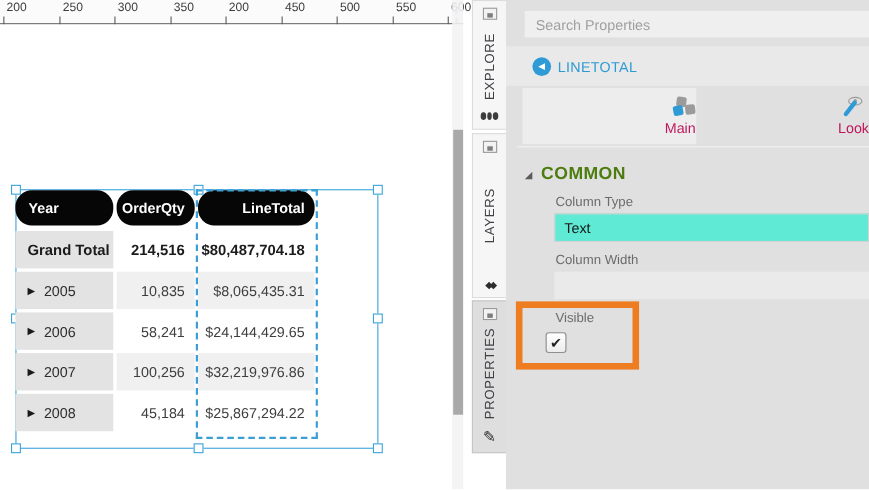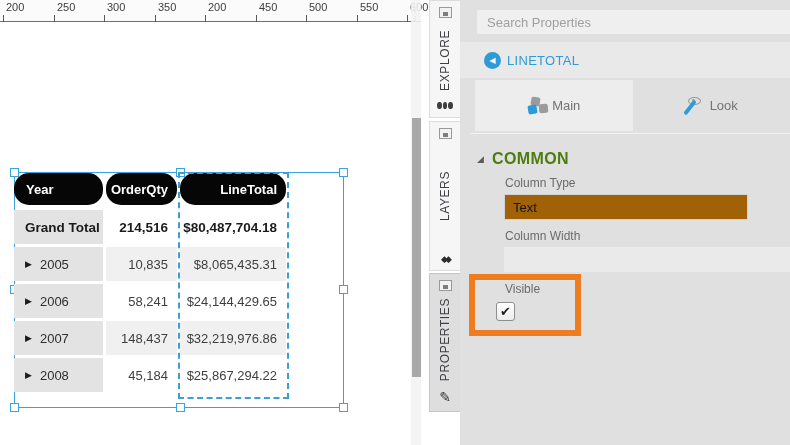--- a/index.html
+++ b/index.html
@@ -71,22 +71,22 @@
   .search::placeholder { color:#a0a0a0; opacity:1; }
 
   .obj-row { position:absolute; left:0; top:42px; width:330px; height:36px; background:#e9e9e9;
              display:flex; align-items:center; }
   .back-btn { width:17px; height:17px; border-radius:50%; background:#2f9bd6; color:#fff;
               display:flex; align-items:center; justify-content:center; font-size:8px;
               margin-left:24px; cursor:pointer; }
   .obj-name { color:#2f9bd6; font-size:13px; margin-left:6px; letter-spacing:0.3px; }
 
   .ptabs { position:absolute; left:15px; top:80px; width:315px; height:51px; display:flex; }
-  .ptab { flex:1; display:flex; flex-direction:row; align-items:center; justify-content:center;
-          gap:3px; font-size:13px; color:#737373; cursor:pointer; }
+  .ptab { flex:1; display:flex; flex-direction:column; align-items:flex-end; justify-content:center;
+          gap:3px; font-size:13px; color:#be185d; cursor:pointer; }
   .ptab.selected { background:#ededed; }
   .ptab-divider { position:absolute; left:10px; top:133px; width:320px; height:1px; background:#f2f2f2; }
 
   
   .puzzle { position:relative; width:22px; height:18px; }
   .puzzle i { position:absolute; width:9px; height:9px; border-radius:2px; }
   .puzzle .p1 { left:4px; top:0; background:#9b9b9b; transform:rotate(8deg); }
   .puzzle .p2 { left:12px; top:7px; background:#9b9b9b; transform:rotate(-6deg); }
   .puzzle .p3 { left:1px; top:8px; background:#2f9bd6; transform:rotate(-10deg); }
   .lookico { position:relative; width:22px; height:18px; }
@@ -95,21 +95,21 @@
   .lookico .eye i { position:absolute; left:3.5px; top:1.5px; width:3px; height:3px; border-radius:50%;
                     background:#9b9b9b; }
   .lookico .pen { position:absolute; left:3px; top:2px; width:4px; height:17px; border-radius:2px;
                   background:#2f9bd6; transform:rotate(38deg); }
 
   .section-hdr { position:absolute; left:17px; top:150px; display:flex; align-items:center; gap:8px; }
   .exp-tri { font-size:9px; color:#5c5c5c; }
   .section-hdr b { font-size:16px; color:#4d7c0f; letter-spacing:0.4px; }
 
   .plabel { position:absolute; left:45px; font-size:12px; color:#6b6b6b; }
-  .field-text { position:absolute; left:44px; top:194px; width:244px; height:25px; background:#a16207;
+  .field-text { position:absolute; left:44px; top:194px; width:286px; height:25px; background:#5eead4;
                 border:1px solid #d2d2d2; font-size:13px; color:#161616; padding:12px 8px;
                 font-family:"Liberation Sans",sans-serif; outline:none; }
   .field-width { position:absolute; left:44px; top:247px; width:286px; height:25px; background:#eaeaea;
                  border:none; outline:none; font-size:13px; color:#161616; padding:0 8px;
                  font-family:"Liberation Sans",sans-serif; }
   .chkbox { position:absolute; left:36px; top:302px; width:19px; height:19px;
             background:linear-gradient(#ffffff,#ececec); border:1px solid #8e8e8e; border-radius:3px;
             display:flex; align-items:center; justify-content:center; font-size:13px; color:#222;
             cursor:pointer; }
   .hl-orange { position:absolute; left:9px; top:274px; width:112px; height:62px;
@@ -191,21 +191,21 @@
       <span class="tri">▶</span>
       <span>2006</span>
     </div>
     <div class="cell c-wht c-right">58,241</div>
     <div class="cell c-wht c-right">$24,144,429.65</div>
 
     <div class="cell c-year c-left">
       <span class="tri">▶</span>
       <span>2007</span>
     </div>
-    <div class="cell c-alt c-right">148,437</div>
+    <div class="cell c-alt c-right">100,256</div>
     <div class="cell c-alt c-right">$32,219,976.86</div>
 
     <div class="cell c-year c-left">
       <span class="tri">▶</span>
       <span>2008</span>
     </div>
     <div class="cell c-wht c-right">45,184</div>
     <div class="cell c-wht c-right">$25,867,294.22</div>
   </div>
 

